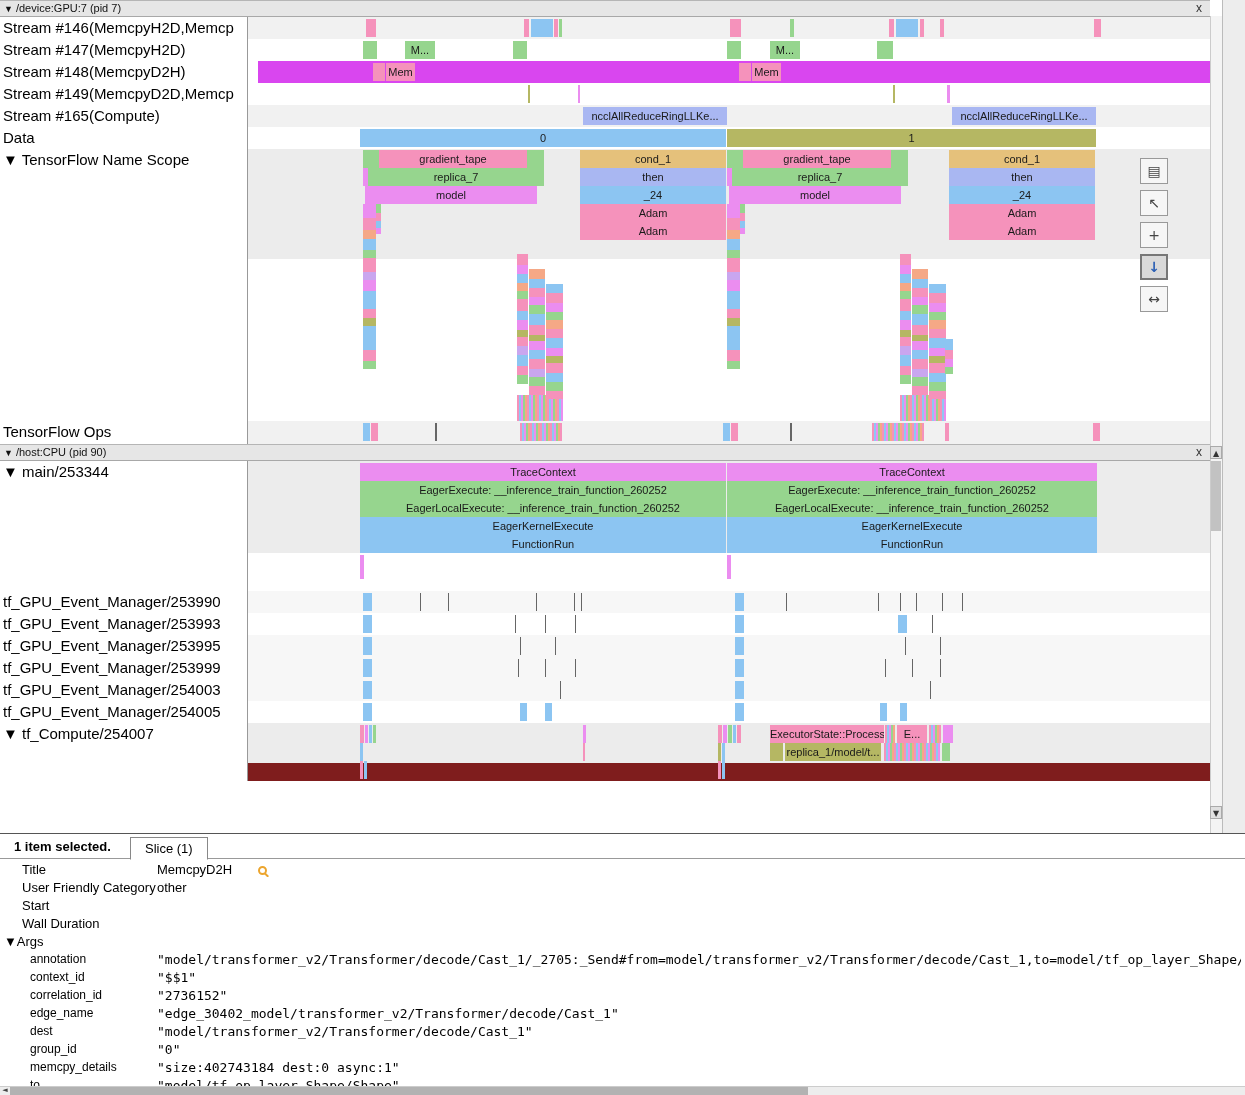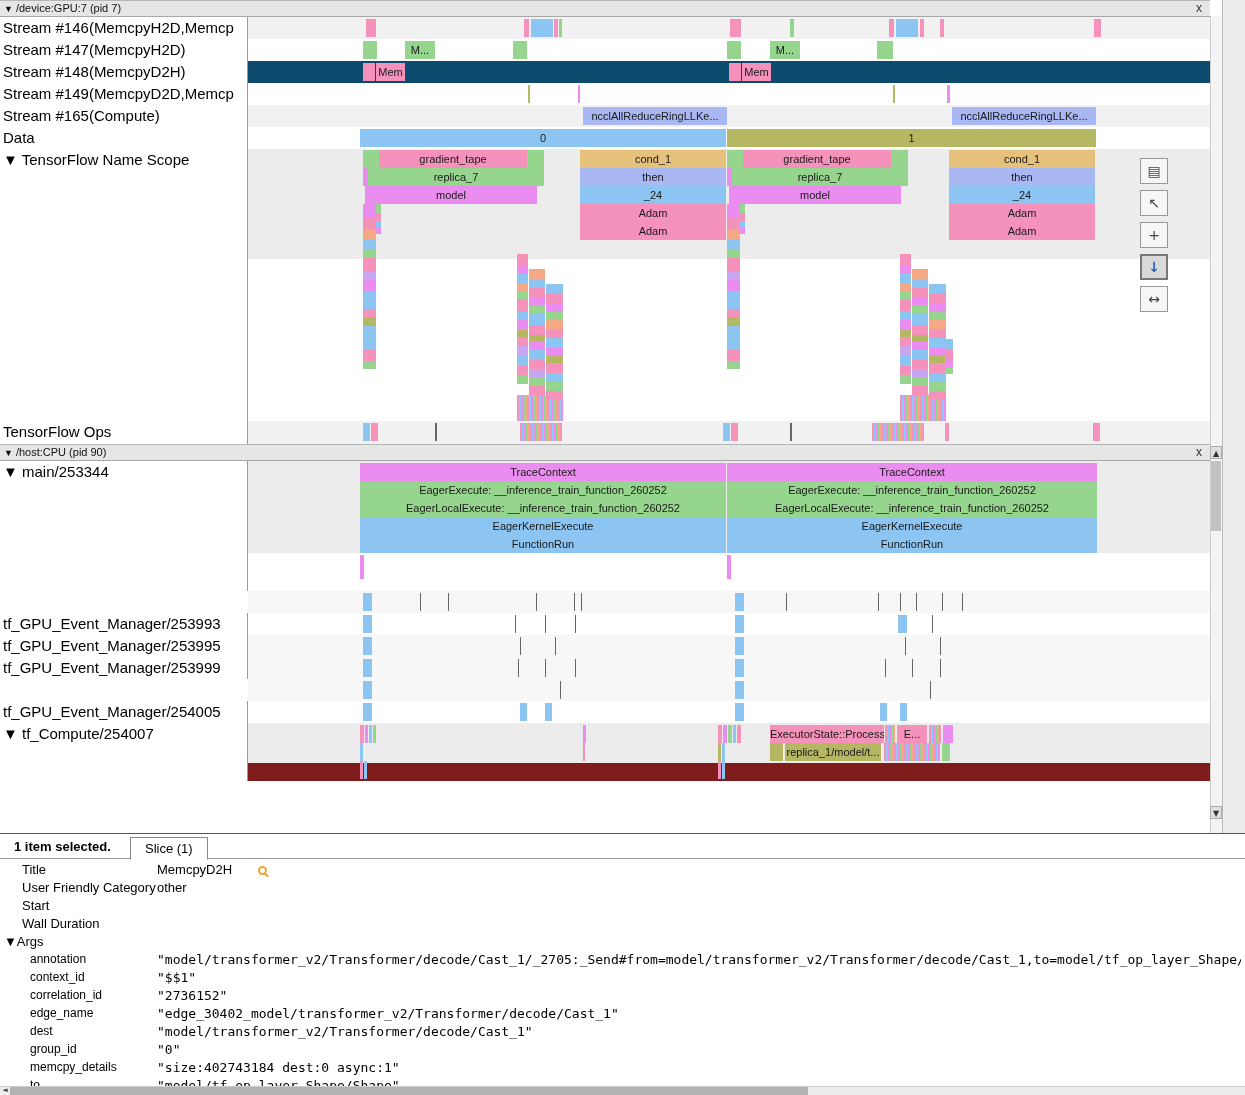--- a/index.html
+++ b/index.html
@@ -85,21 +85,21 @@
               <div class="bar" style="left: 115px; top: 2px; width: 14px; height: 18px; line-height: 18px; background: rgb(150, 213, 142);"></div>
               <div class="bar" style="left: 157px; top: 2px; width: 30px; height: 18px; line-height: 18px; background: rgb(150, 213, 142);">M...</div>
               <div class="bar" style="left: 265px; top: 2px; width: 14px; height: 18px; line-height: 18px; background: rgb(150, 213, 142);"></div>
               <div class="bar" style="left: 479px; top: 2px; width: 14px; height: 18px; line-height: 18px; background: rgb(150, 213, 142);"></div>
               <div class="bar" style="left: 522px; top: 2px; width: 30px; height: 18px; line-height: 18px; background: rgb(150, 213, 142);">M...</div>
               <div class="bar" style="left: 629px; top: 2px; width: 16px; height: 18px; line-height: 18px; background: rgb(150, 213, 142);"></div>
             </div>
             <div class="row-label">Stream #147(MemcpyH2D)</div>
           </div>
           <div class="row" style="height: 22px;">
-            <div class="track" style="background: #0c4a6e;">
+            <div class="track" style="background: #d946ef; margin-left: 10px;">
               <div class="bar" style="left: 115px; top: 2px; width: 12px; height: 18px; line-height: 18px; background: rgb(245, 146, 187);"></div>
               <div class="bar" style="left: 128px; top: 2px; width: 29px; height: 18px; line-height: 18px; background: rgb(245, 146, 187);">Mem</div>
               <div class="bar" style="left: 481px; top: 2px; width: 12px; height: 18px; line-height: 18px; background: rgb(245, 146, 187);"></div>
               <div class="bar" style="left: 494px; top: 2px; width: 29px; height: 18px; line-height: 18px; background: rgb(245, 146, 187);">Mem</div>
             </div>
             <div class="row-label">Stream #148(MemcpyD2H)</div>
           </div>
           <div class="row" style="height: 22px;">
             <div class="track" style="background: rgb(255, 255, 255);">
               <div class="bar" style="left: 280px; top: 2px; width: 2px; height: 18px; line-height: 18px; background: rgb(181, 183, 99);"></div>
@@ -325,20 +325,21 @@
               <div class="bar" style="left: 326px; top: 2px; width: 1px; height: 18px; line-height: 18px; background: rgb(102, 102, 102);"></div>
               <div class="bar" style="left: 333px; top: 2px; width: 1px; height: 18px; line-height: 18px; background: rgb(102, 102, 102);"></div>
               <div class="bar" style="left: 487px; top: 2px; width: 9px; height: 18px; line-height: 18px; background: rgb(140, 197, 242);"></div>
               <div class="bar" style="left: 538px; top: 2px; width: 1px; height: 18px; line-height: 18px; background: rgb(102, 102, 102);"></div>
               <div class="bar" style="left: 630px; top: 2px; width: 1px; height: 18px; line-height: 18px; background: rgb(102, 102, 102);"></div>
               <div class="bar" style="left: 652px; top: 2px; width: 1px; height: 18px; line-height: 18px; background: rgb(102, 102, 102);"></div>
               <div class="bar" style="left: 668px; top: 2px; width: 1px; height: 18px; line-height: 18px; background: rgb(102, 102, 102);"></div>
               <div class="bar" style="left: 694px; top: 2px; width: 1px; height: 18px; line-height: 18px; background: rgb(102, 102, 102);"></div>
               <div class="bar" style="left: 714px; top: 2px; width: 1px; height: 18px; line-height: 18px; background: rgb(102, 102, 102);"></div>
             </div>
+            <div class="row-label">tf_GPU_Event_Manager/253990</div>
           </div>
           <div class="row" style="height: 22px;">
             <div class="track" style="background: rgb(255, 255, 255);">
               <div class="bar" style="left: 115px; top: 2px; width: 9px; height: 18px; line-height: 18px; background: rgb(140, 197, 242);"></div>
               <div class="bar" style="left: 267px; top: 2px; width: 1px; height: 18px; line-height: 18px; background: rgb(102, 102, 102);"></div>
               <div class="bar" style="left: 297px; top: 2px; width: 1px; height: 18px; line-height: 18px; background: rgb(102, 102, 102);"></div>
               <div class="bar" style="left: 327px; top: 2px; width: 1px; height: 18px; line-height: 18px; background: rgb(102, 102, 102);"></div>
               <div class="bar" style="left: 487px; top: 2px; width: 9px; height: 18px; line-height: 18px; background: rgb(140, 197, 242);"></div>
               <div class="bar" style="left: 650px; top: 2px; width: 9px; height: 18px; line-height: 18px; background: rgb(140, 197, 242);"></div>
               <div class="bar" style="left: 684px; top: 2px; width: 1px; height: 18px; line-height: 18px; background: rgb(102, 102, 102);"></div>
@@ -369,20 +370,21 @@
             </div>
             <div class="row-label">tf_GPU_Event_Manager/253999</div>
           </div>
           <div class="row" style="height: 22px;">
             <div class="track" style="background: rgb(247, 247, 247);">
               <div class="bar" style="left: 115px; top: 2px; width: 9px; height: 18px; line-height: 18px; background: rgb(140, 197, 242);"></div>
               <div class="bar" style="left: 312px; top: 2px; width: 1px; height: 18px; line-height: 18px; background: rgb(102, 102, 102);"></div>
               <div class="bar" style="left: 487px; top: 2px; width: 9px; height: 18px; line-height: 18px; background: rgb(140, 197, 242);"></div>
               <div class="bar" style="left: 682px; top: 2px; width: 1px; height: 18px; line-height: 18px; background: rgb(102, 102, 102);"></div>
             </div>
+            <div class="row-label">tf_GPU_Event_Manager/254003</div>
           </div>
           <div class="row" style="height: 22px;">
             <div class="track" style="background: rgb(255, 255, 255);">
               <div class="bar" style="left: 115px; top: 2px; width: 9px; height: 18px; line-height: 18px; background: rgb(140, 197, 242);"></div>
               <div class="bar" style="left: 272px; top: 2px; width: 7px; height: 18px; line-height: 18px; background: rgb(140, 197, 242);"></div>
               <div class="bar" style="left: 297px; top: 2px; width: 7px; height: 18px; line-height: 18px; background: rgb(140, 197, 242);"></div>
               <div class="bar" style="left: 487px; top: 2px; width: 9px; height: 18px; line-height: 18px; background: rgb(140, 197, 242);"></div>
               <div class="bar" style="left: 632px; top: 2px; width: 7px; height: 18px; line-height: 18px; background: rgb(140, 197, 242);"></div>
               <div class="bar" style="left: 652px; top: 2px; width: 7px; height: 18px; line-height: 18px; background: rgb(140, 197, 242);"></div>
             </div>

